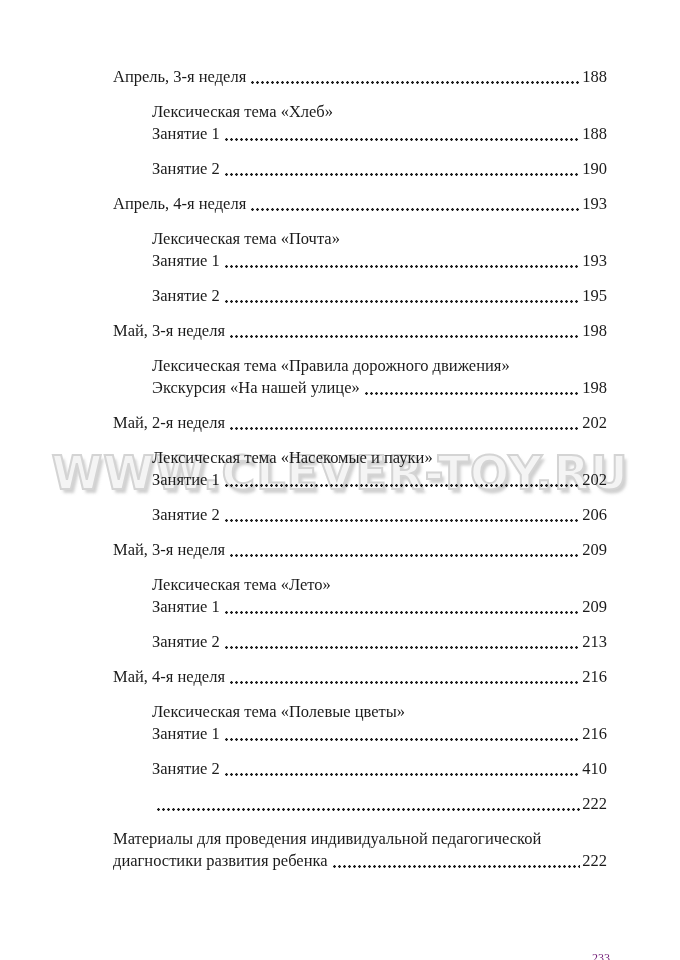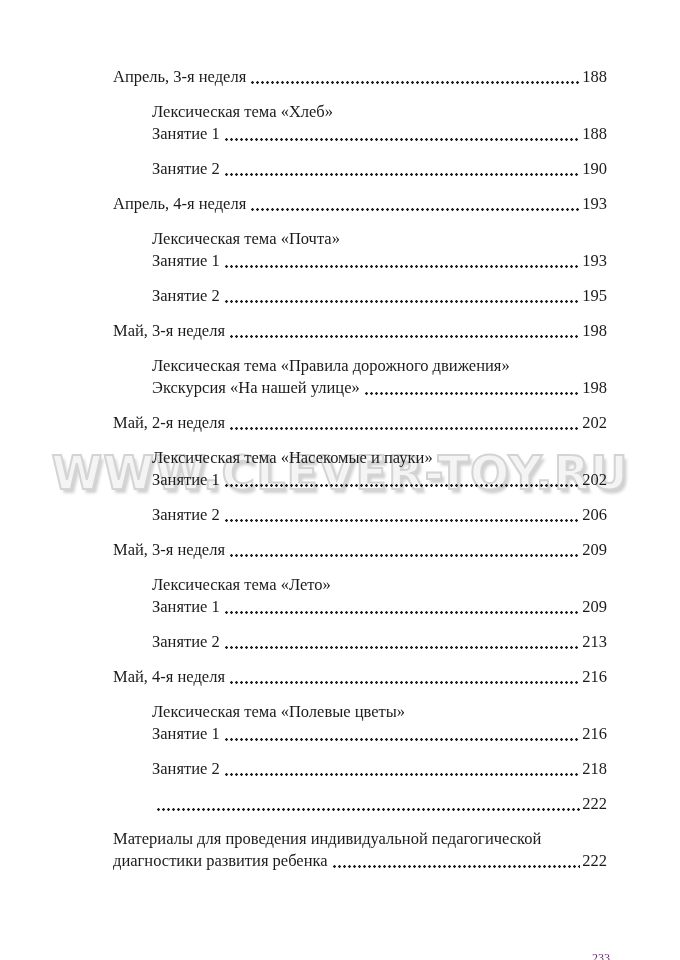--- a/index.html
+++ b/index.html
@@ -226,21 +226,21 @@
         <div class="toc-line">
     <span class="toc-label">Занятие 1</span>
     <span class="toc-dots"></span>
     <span class="toc-page">216</span>
   </div>
       </div>
       <div class="toc-entry level-sub">
         <div class="toc-line">
     <span class="toc-label">Занятие 2</span>
     <span class="toc-dots"></span>
-    <span class="toc-page">218</span>
+    <span class="toc-page">410</span>
   </div>
       </div>
       <div class="toc-entry level-sub">
         <div class="toc-line">
     <span class="toc-dots"></span>
     <span class="toc-page">222</span>
   </div>
       </div>
       <div class="toc-entry level-main">
         <div class="toc-line no-page">

